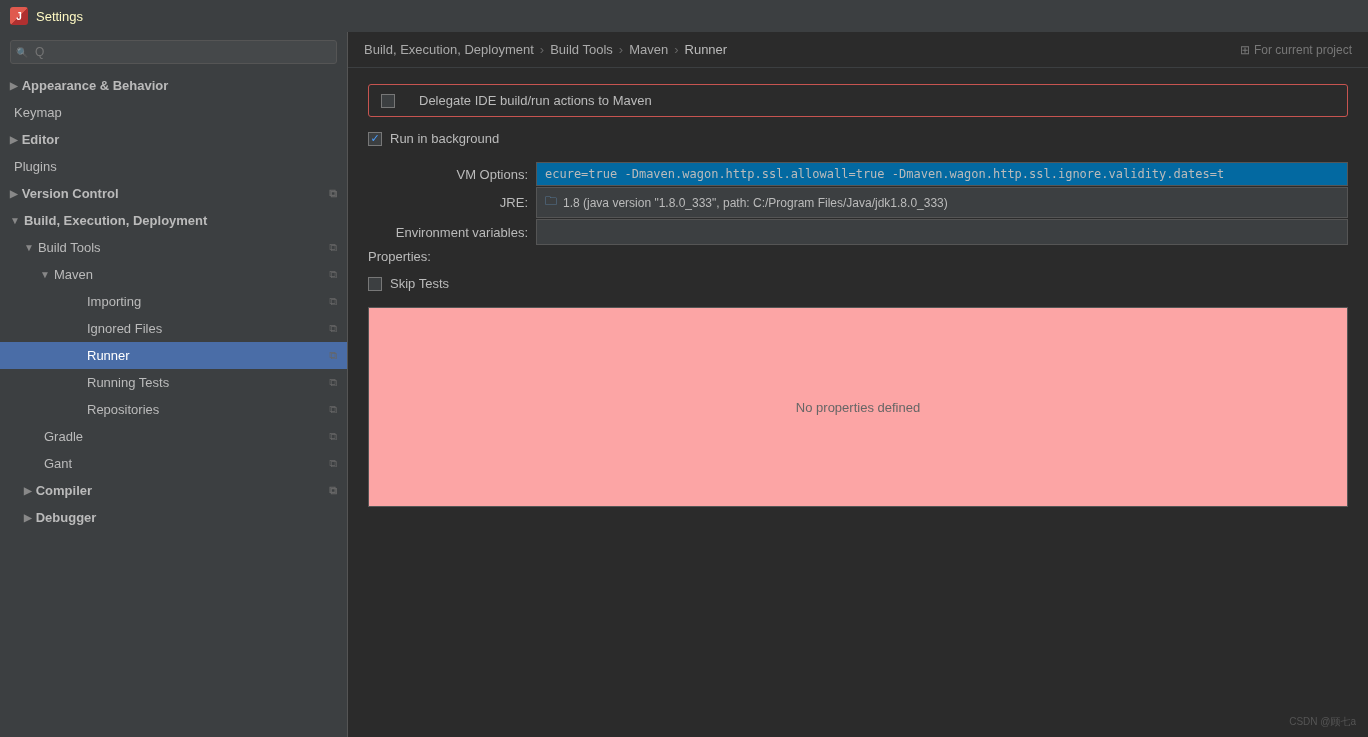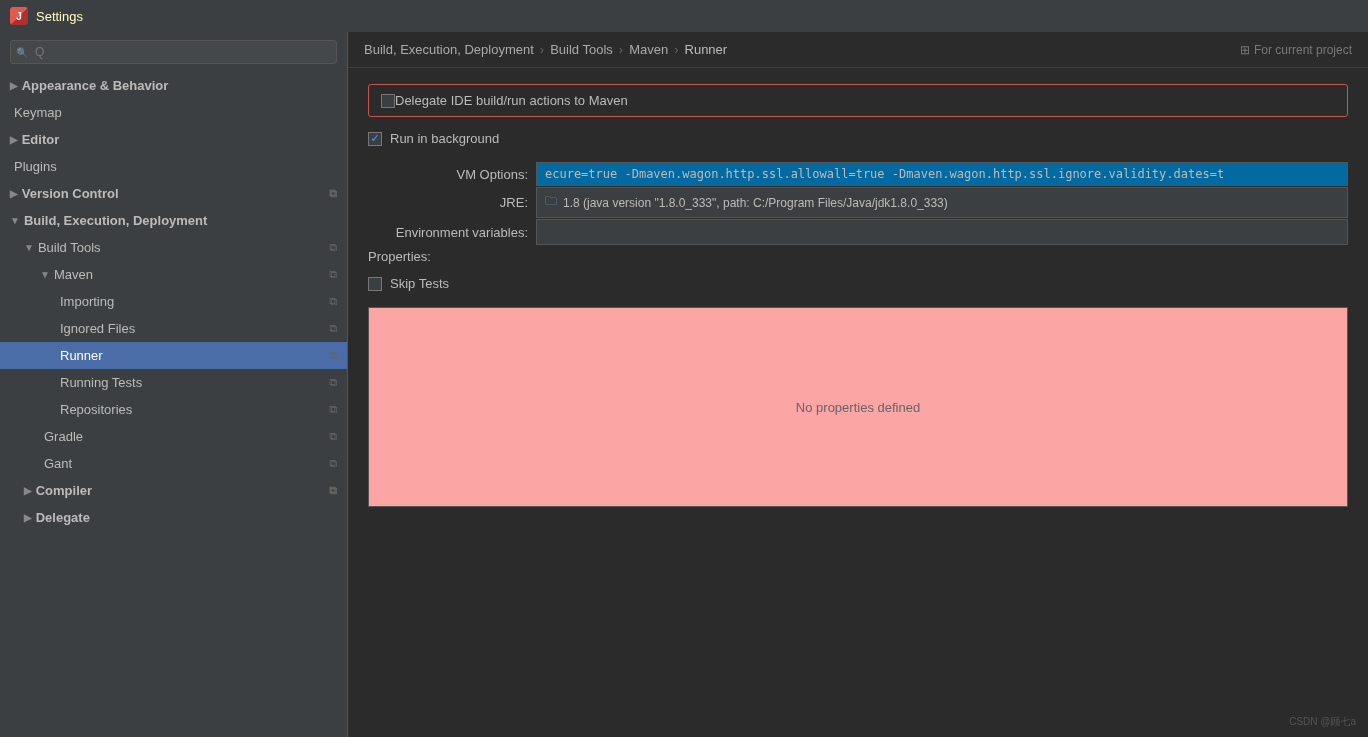--- a/index.html
+++ b/index.html
@@ -114,21 +114,21 @@
       color: #888;
     }
     .nav-item .icon-copy {
       margin-left: auto;
       color: #666;
       font-size: 11px;
     }
     .nav-item.level-0 { padding-left: 10px; font-weight: normal; }
     .nav-item.level-1 { padding-left: 24px; }
     .nav-item.level-2 { padding-left: 40px; }
-    .nav-item.level-3 { padding-left: 56px; }
+    .nav-item.level-3 { padding-left: 83px; }
 
     .nav-item.bold-item {
       font-weight: bold;
     }
 
     
     .content-area {
       flex: 1;
       background: #2b2b2b;
       display: flex;
@@ -172,21 +172,21 @@
       overflow-y: auto;
     }
 
     
     .delegate-row {
       border: 1.5px solid #c75450;
       border-radius: 3px;
       padding: 8px 12px;
       display: flex;
       align-items: center;
-      gap: 0;
+      gap: 24px;
       margin-bottom: 10px;
       background: transparent;
     }
 
     .checkbox-row {
       display: flex;
       align-items: center;
       gap: 8px;
       padding: 4px 0;
       margin-bottom: 12px;
@@ -395,21 +395,21 @@
       </div>
 
       <div class="nav-item level-1 bold-item">
         <span class="arrow">▶</span>
         <span>Compiler</span>
         <span class="icon-copy">⧉</span>
       </div>
 
       <div class="nav-item level-1 bold-item">
         <span class="arrow">▶</span>
-        <span>Delegate</span>
+        <span>Debugger</span>
       </div>
 
     </div>
   </div>
 
   <div class="content-area">
 
     <div class="breadcrumb">
       <span class="crumb">Build, Execution, Deployment</span>
       <span class="sep">›</span>

